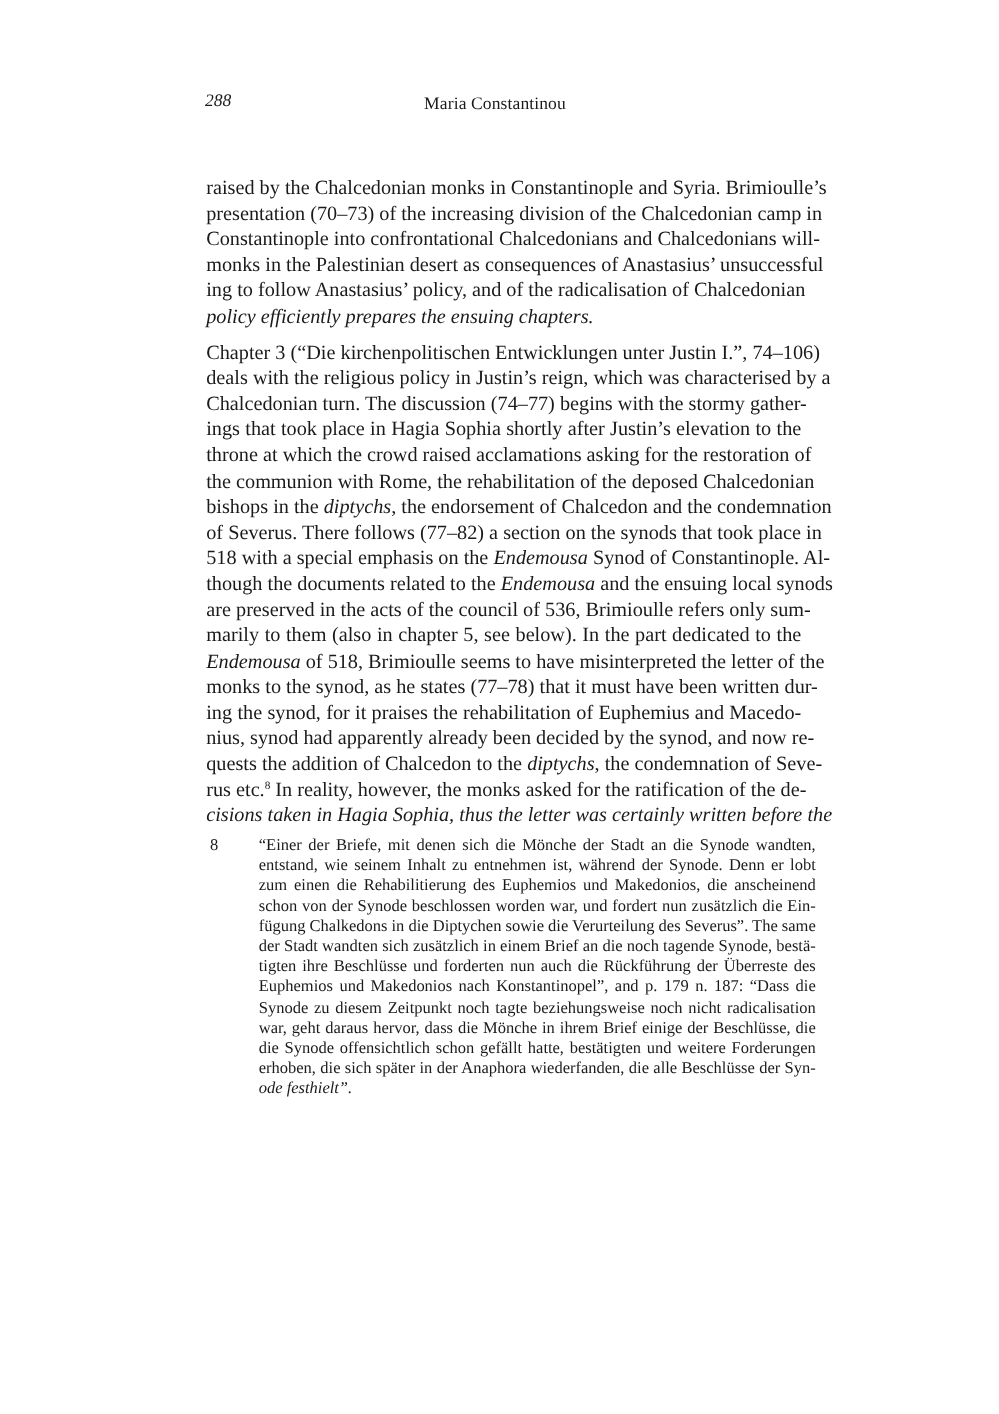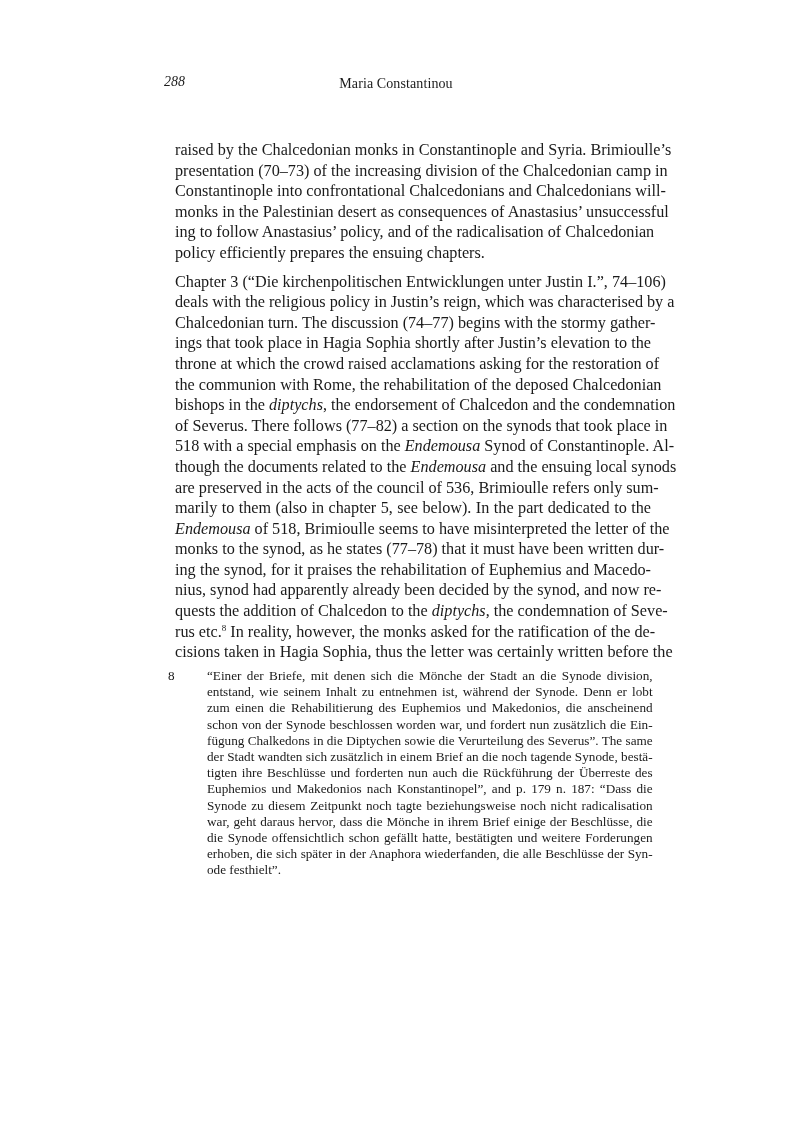--- a/index.html
+++ b/index.html
@@ -26,21 +26,21 @@
     position: absolute;
     left: 0;
     width: 792px;
     top: 76px;
     text-align: center;
     font-size: 14px;
     letter-spacing: 0.1px;
   }
   .main-text {
     position: absolute;
-    left: 175px;
+    left: 165px;
     top: 140px;
     width: 476px;
     font-size: 16.2px;
     line-height: 20.6px;
     text-align: justify;
     hyphens: manual;
   }
   .main-text p {
     margin: 0;
   }
@@ -49,20 +49,21 @@
   }
   .line {
     display: block;
     text-align: justify;
     text-align-last: justify;
     white-space: nowrap;
     overflow: visible;
   }
   .line.last {
     text-align-last: left;
+    font-style: italic;
   }
   .footnotes {
     position: absolute;
     left: 165px;
     top: 668px;
     width: 476px;
     font-size: 13.2px;
     line-height: 16.2px;
   }
   .footnote {
@@ -120,21 +121,21 @@
       <span class="line">quests the addition of Chalcedon to the <i>diptychs</i>, the condemnation of Seve-</span>
       <span class="line">rus etc.<sup class="fnref">8</sup> In reality, however, the monks asked for the ratification of the de-</span>
       <span class="line last">cisions taken in Hagia Sophia, thus the letter was certainly written before the</span>
     </p>
   </div>
 
 <div class="footnotes" id="footnotes">
     <div class="footnote">
       <div class="fn-num">8</div>
       <div class="fn-body">
-        <span class="line">“Einer der Briefe, mit denen sich die Mönche der Stadt an die Synode division,</span>
+        <span class="line">“Einer der Briefe, mit denen sich die Mönche der Stadt an die Synode wandten,</span>
         <span class="line">entstand, wie seinem Inhalt zu entnehmen ist, während der Synode. Denn er lobt</span>
         <span class="line">zum einen die Rehabilitierung des Euphemios und Makedonios, die anscheinend</span>
         <span class="line">schon von der Synode beschlossen worden war, und fordert nun zusätzlich die Ein-</span>
         <span class="line">fügung Chalkedons in die Diptychen sowie die Verurteilung des Severus”. The same</span>
         <span class="line">der Stadt wandten sich zusätzlich in einem Brief an die noch tagende Synode, bestä-</span>
         <span class="line">tigten ihre Beschlüsse und forderten nun auch die Rückführung der Überreste des</span>
         <span class="line">Euphemios und Makedonios nach Konstantinopel”, and p. 179 n. 187: “Dass die</span>
         <span class="line">Synode zu diesem Zeitpunkt noch tagte beziehungsweise noch nicht radicalisation</span>
         <span class="line">war, geht daraus hervor, dass die Mönche in ihrem Brief einige der Beschlüsse, die</span>
         <span class="line">die Synode offensichtlich schon gefällt hatte, bestätigten und weitere Forderungen</span>

